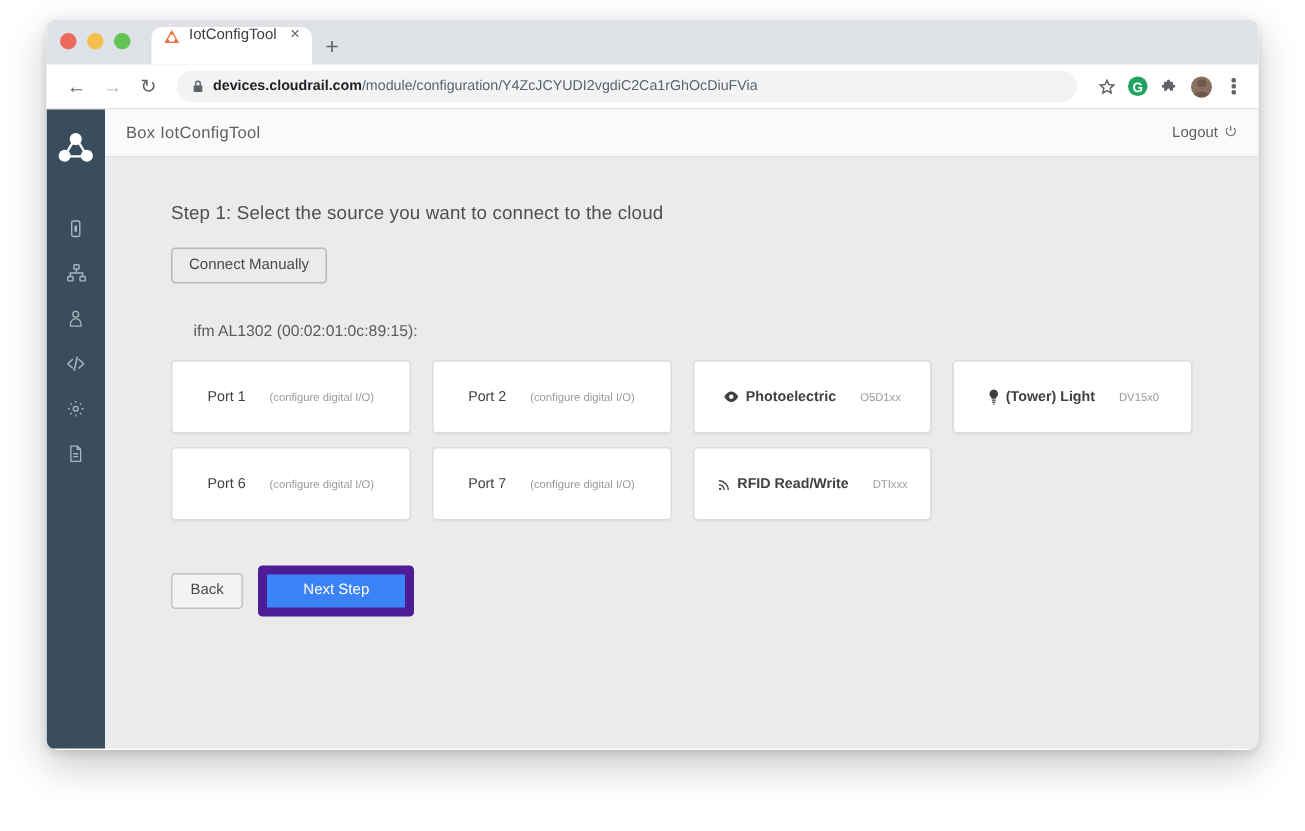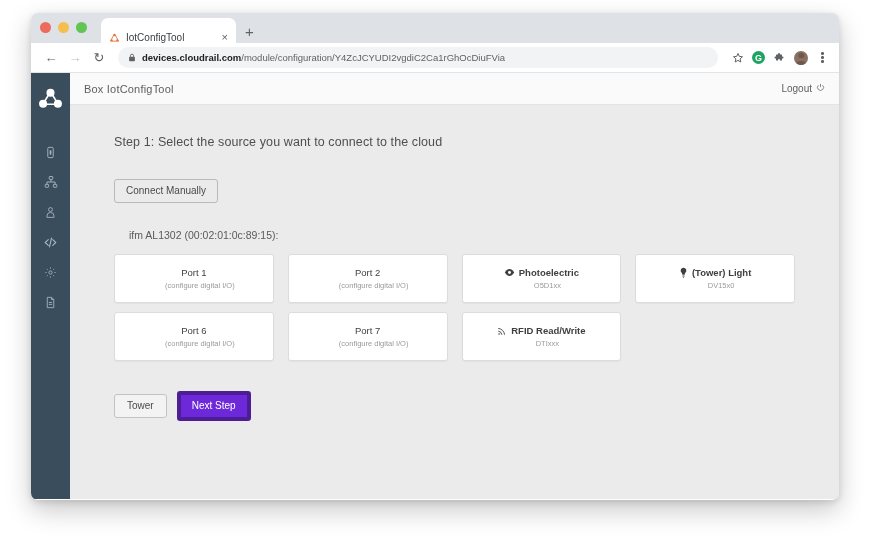--- a/index.html
+++ b/index.html
@@ -37,25 +37,25 @@
     gap: 7px;
     align-items: center;
   }
   .tl { width: 11px; height: 11px; border-radius: 50%; }
   .tl.red    { background: #ed6a5e; }
   .tl.yellow { background: #f4bf4f; }
   .tl.green  { background: #61c454; }
 
   .tab {
     margin-left: 62px;
-    width: 135px; height: 25px;
+    width: 107px; height: 25px;
     background: #ffffff;
     border-radius: 7px 7px 0 0;
     display: flex;
-    align-items: flex-end;
+    align-items: flex-start;
     padding: 0 7px;
     gap: 6px;
   }
   .tab-favicon {
     width: 12px; height: 12px;
     flex: 0 0 12px;
     display: flex; align-items: center; justify-content: center;
   }
   .tab-title {
     flex: 1;
@@ -192,21 +192,21 @@
 
   .content {
     flex: 1;
     background: #ebebeb;
     padding: 30px 44px 0 44px;
     overflow: hidden;
   }
   .step-title {
     font-size: 12.5px;
     color: #4f4f4f;
-    margin-bottom: 30px;
+    margin-bottom: 16px;
     letter-spacing: .1px;
   }
   .subhead {
     font-size: 10.5px;
     color: #5a5a5a;
     margin-bottom: 16px;
   }
   .btn-outline {
     display: inline-block;
     font-size: 10px;
@@ -230,21 +230,21 @@
     display: grid;
     grid-template-columns: repeat(4, 1fr);
     gap: 9px 14px;
   }
   .card {
     height: 49px;
     background: #ffffff;
     border: 1px solid #dcdcdc;
     border-radius: 3px;
     display: flex;
-    flex-direction: column;
+    flex-direction: row;
     align-items: center;
     justify-content: center;
     gap: 4px;
     box-shadow: 0 1px 1px rgba(0,0,0,0.04);
   }
   .card.selected {
     background: #bcc0c4;
     border-color: #b0b4b8;
   }
   .card-title {
@@ -278,24 +278,24 @@
     color: #4a4a4a;
     background: #f3f3f3;
     border: 1px solid #c3c3c3;
     border-radius: 3px;
     padding: 6px 12px;
     line-height: 1;
   }
   .btn-next {
     font-size: 10px;
     color: #ffffff;
-    background: #6d28d9;
-    border: 4px solid #4c1d95;
+    background: #3b82f6;
+    border: 6px solid #4c1d95;
     border-radius: 3px;
-    padding: 6px 11px;
+    padding: 6px 24px;
     line-height: 1;
   }
 </style>
 </head>
 <body>
 
 <div class="browser-window">
 
   <div class="tab-strip">
     <div class="traffic-lights">
@@ -500,20 +500,20 @@
                 </svg>
               </span>
               <span>RFID Read/Write</span>
             </div>
             <div class="card-sub">DTIxxx</div>
           </div>
 
         </div>
 
         <div class="footer-btns">
-          <div class="btn-back">Tower</div>
+          <div class="btn-back">Back</div>
           <div class="btn-next">Next Step</div>
         </div>
 
       </div>
     </div>
   </div>
 </div>
 
 </body></html>

